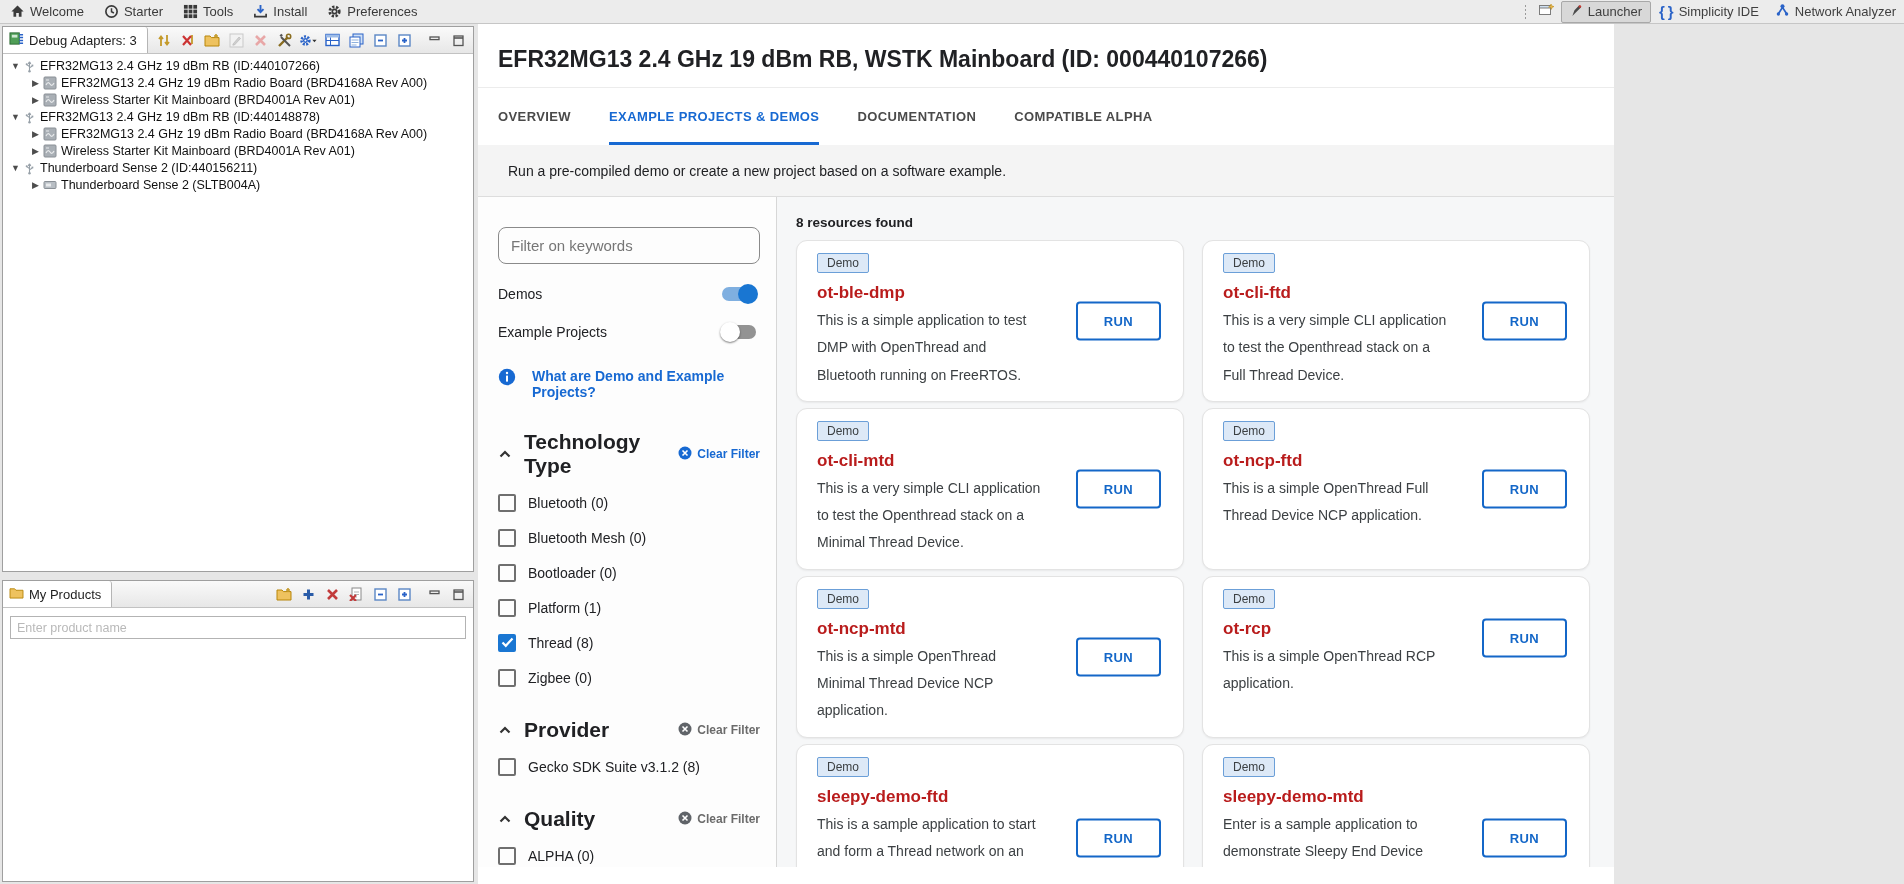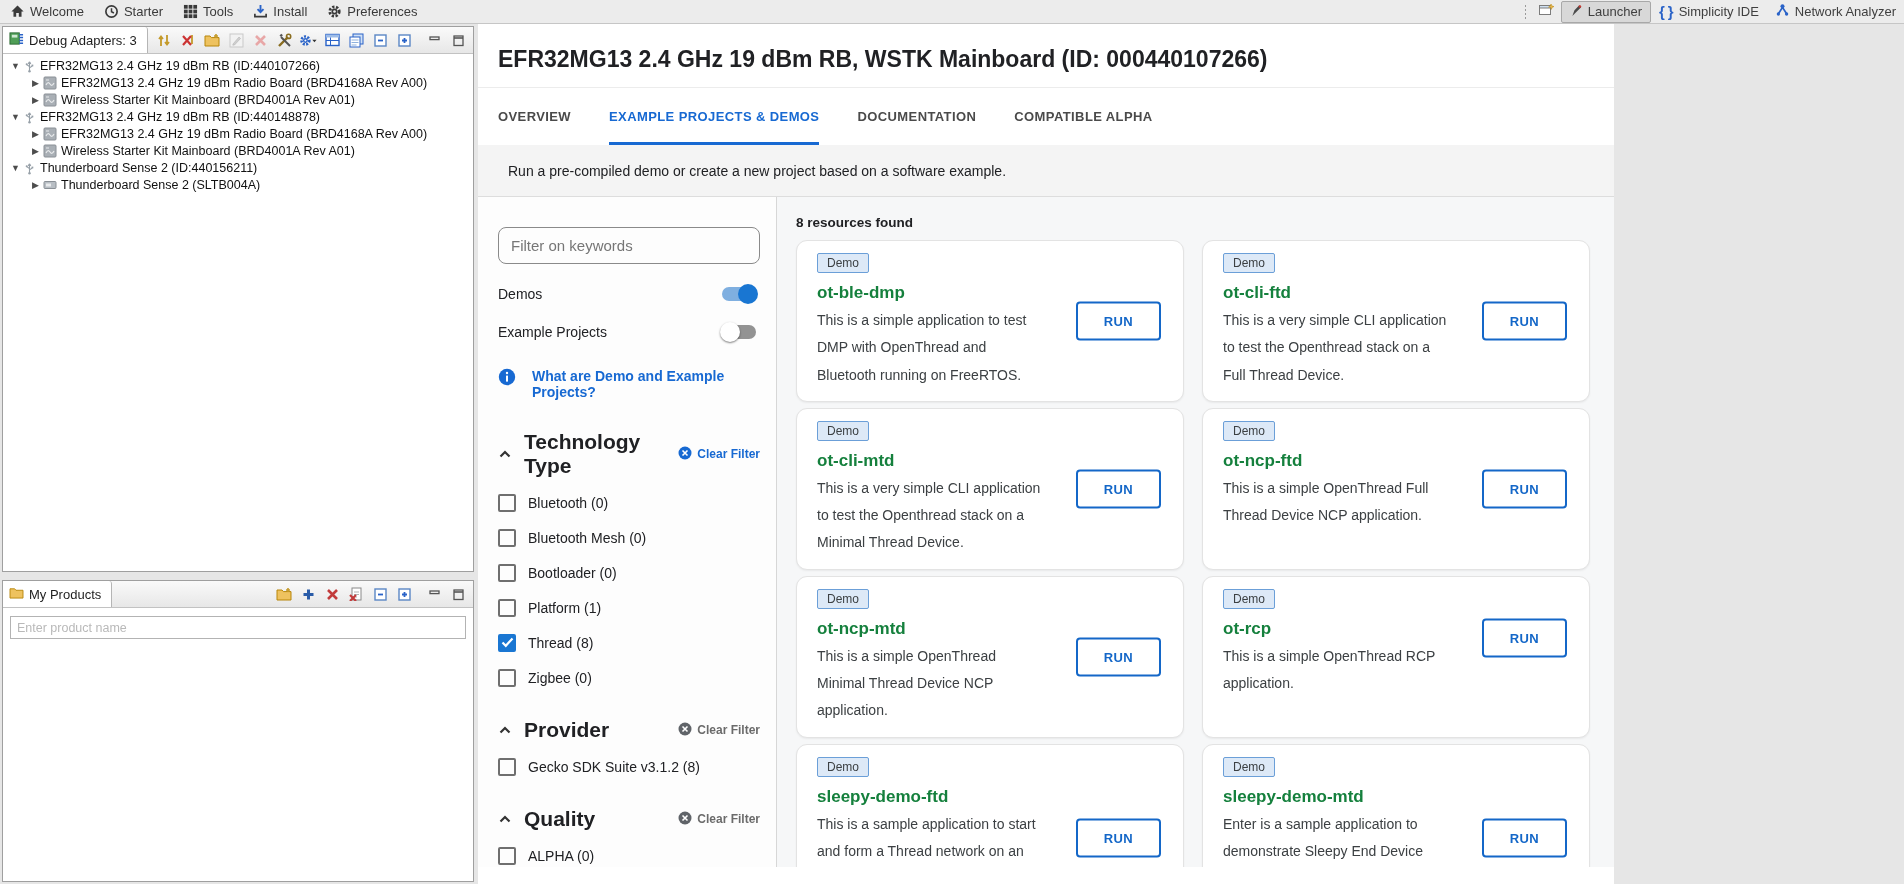--- a/index.html
+++ b/index.html
@@ -99,21 +99,21 @@
   .cbx.checked { background:#1976d2; border-color:#1976d2; }
 
   
   .cards-area { flex:1; background:#f6f7f8; padding:18px 24px 0 19px; overflow:hidden; }
   .results-count { font-size:13.5px; font-weight:bold; color:#202124; margin-bottom:10px; }
   .cards-grid { display:grid; grid-template-columns:1fr 1fr; gap:6px 18px; }
   .card { position:relative; background:#fff; border:1px solid #e3e3e3; border-radius:11px;
     box-shadow:0 1px 2px rgba(0,0,0,.06); min-height:137px; padding:12px 20px; }
   .badge { display:inline-block; font-size:12px; color:#3c4043; background:#dde9f7;
     border:1px solid #6b9fd8; border-radius:2px; padding:2px 9px; }
-  .card-title { font-size:17px; font-weight:bold; color:#15803d; margin-top:10px; }
+  .card-title { font-size:17px; font-weight:bold; color:#b91c1c; margin-top:10px; }
   .card-desc { font-size:14px; color:#3c4043; line-height:1.95; margin-top:4px; width:66%; }
   .run-btn { position:absolute; right:22px; top:50%; transform:translateY(-50%);
     background:#fff; border:2px solid #1467c8; border-radius:4px; color:#1467c8;
     font-family:"Liberation Sans", sans-serif; font-size:13px; font-weight:bold;
     letter-spacing:.4px; padding:10px 26px; cursor:pointer; }
 </style>
 </head>
 <body>
 
 <div class="menubar">

